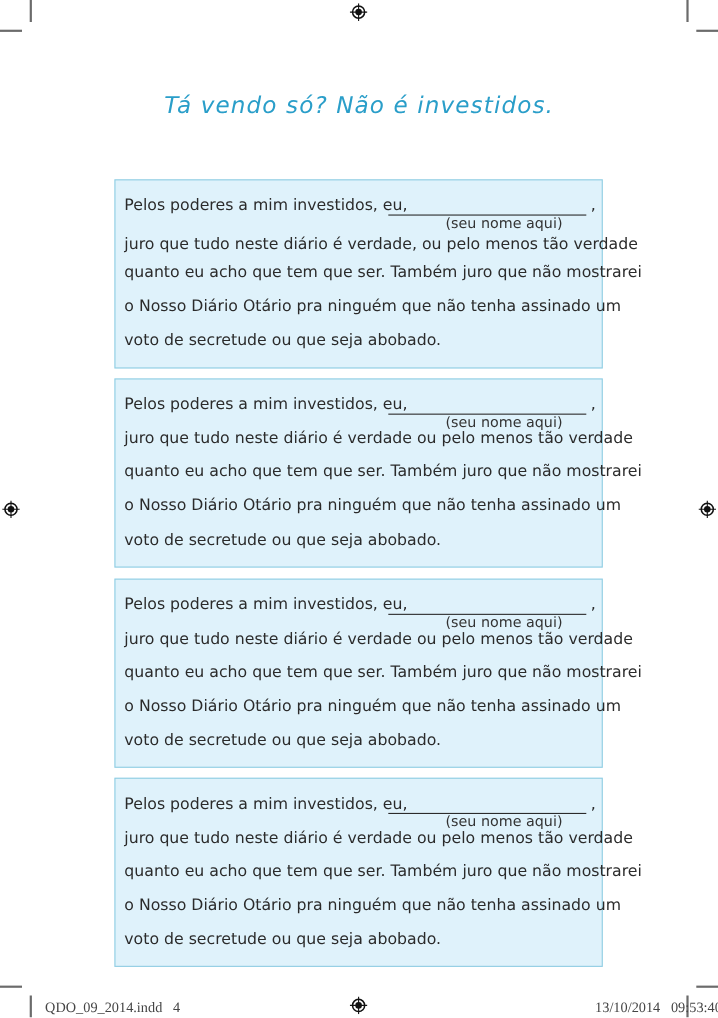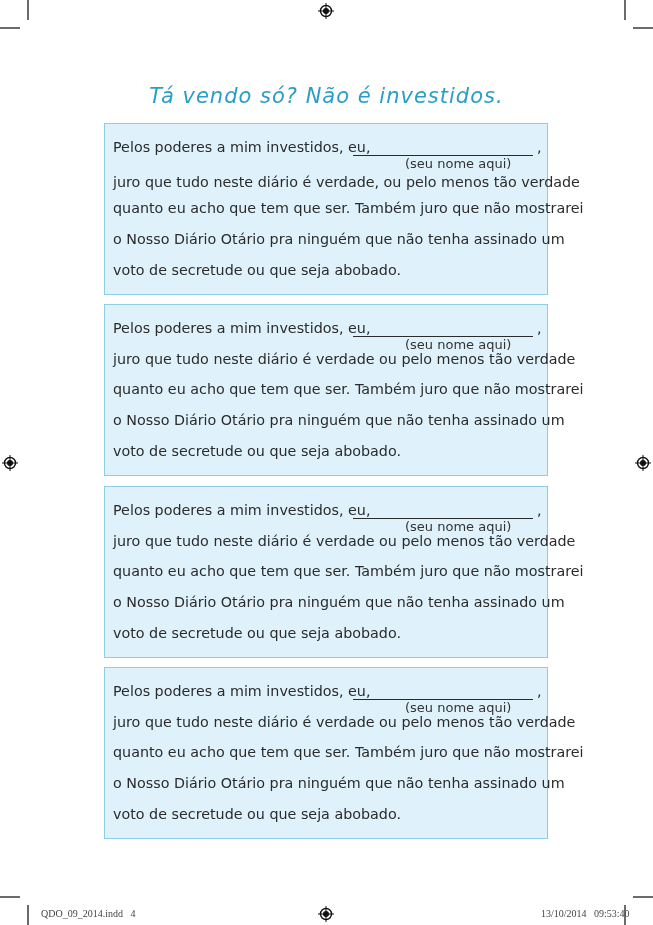--- a/index.html
+++ b/index.html
@@ -12,30 +12,30 @@
   .reg { position: absolute; width: 16px; height: 16px; }
   .title {
     position: absolute; left: 0; width: 653px; top: 84px; text-align: center;
     color: #2a9ec9; font-family: "DejaVu Sans", sans-serif; font-style: italic;
     font-size: 21px; letter-spacing: 1px;
   }
   .oath {
     position: absolute; left: 104px; width: 444px;
     background: #dff2fb; border: 1px solid #8fcde3;
     box-sizing: border-box;
-    color: #2b2b2b; font-size: 14.3px;
+    color: #2b2b2b; font-size: 14.3px; margin-top: 40px;
   }
   .line { position: absolute; left: 8px; white-space: nowrap; }
   .blank {
     position: absolute; left: 248px; width: 180px; border-bottom: 1px solid #2b2b2b;
   }
   .comma { position: absolute; left: 432px; }
   .hint { position: absolute; left: 300px; font-size: 13px; color: #333; }
   .slug {
-    position: absolute; font-family: "Liberation Serif", serif; font-size: 10px; color: #444; top: 908px;
+    position: absolute; font-family: "Liberation Serif", serif; font-size: 13px; color: #444; top: 908px;
   }
 </style>
 </head>
 <body>
 
 <div class="crop" style="left:27px;top:0;width:2px;height:20px;"></div>
 <div class="crop" style="left:0;top:27px;width:20px;height:2px;"></div>
 <div class="crop" style="left:624px;top:0;width:2px;height:20px;"></div>
 <div class="crop" style="left:633px;top:27px;width:20px;height:2px;"></div>
 <div class="crop" style="left:0;top:896px;width:20px;height:2px;"></div>

